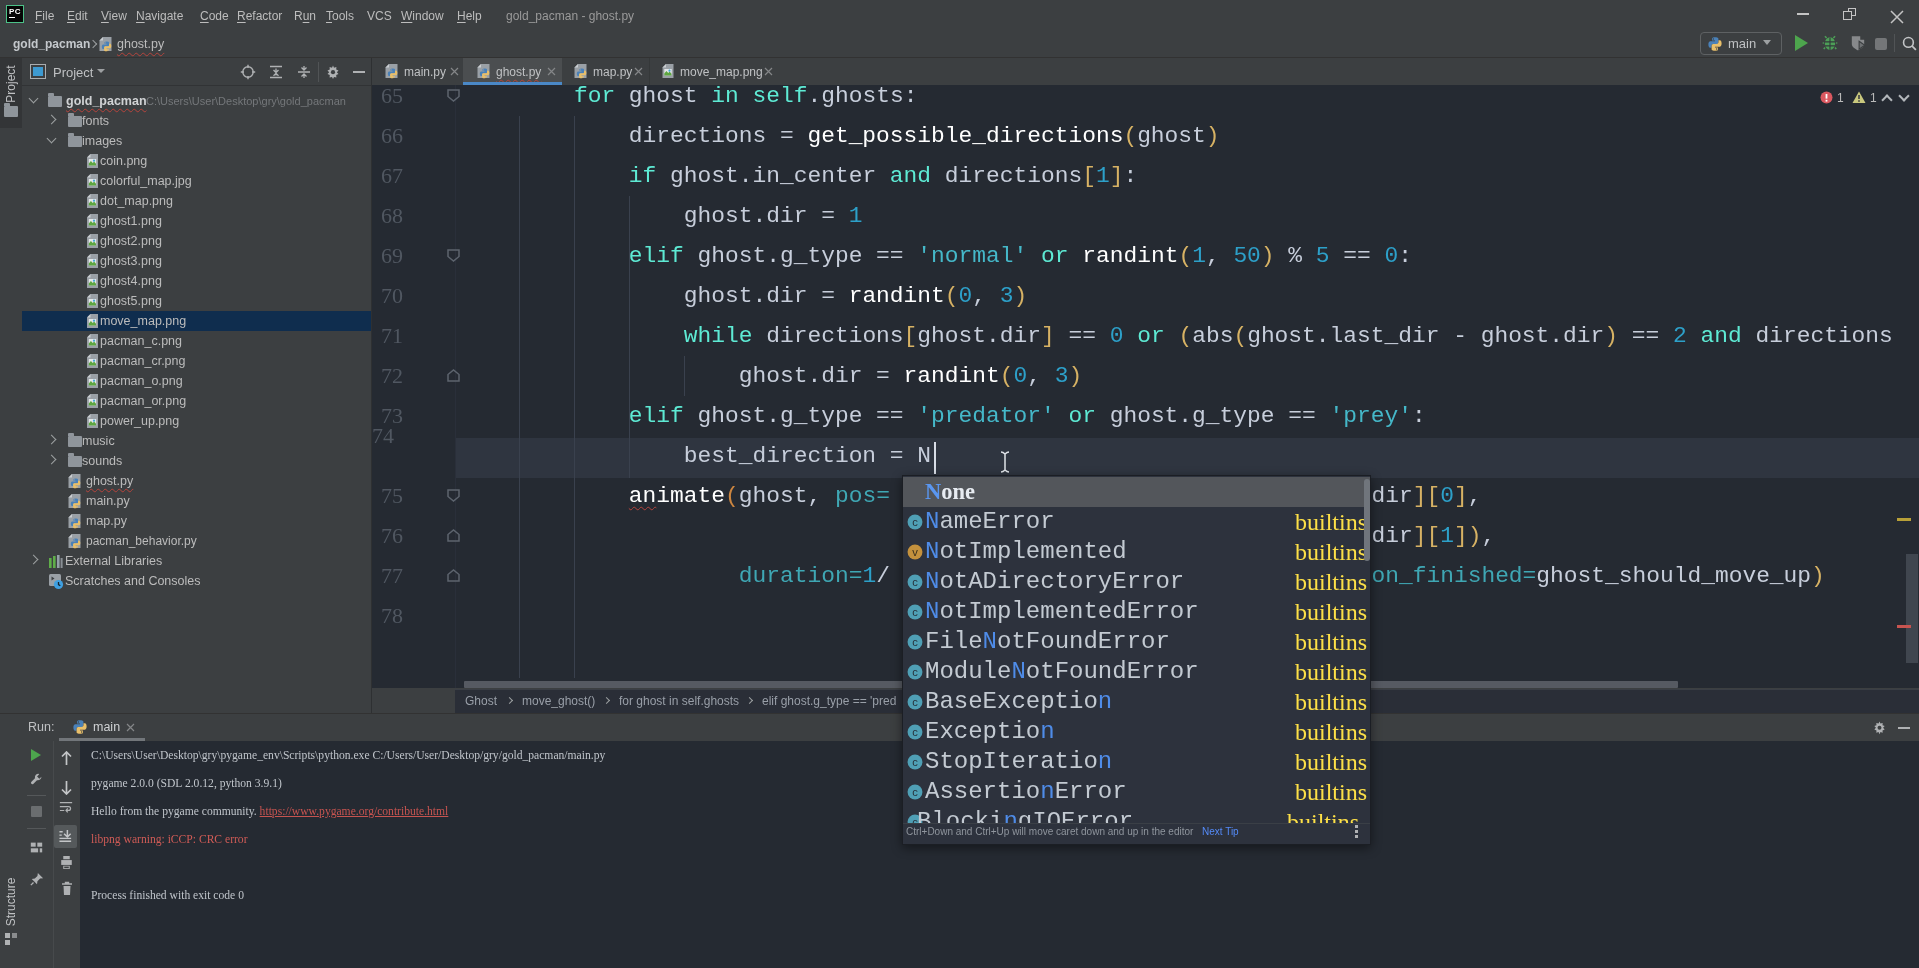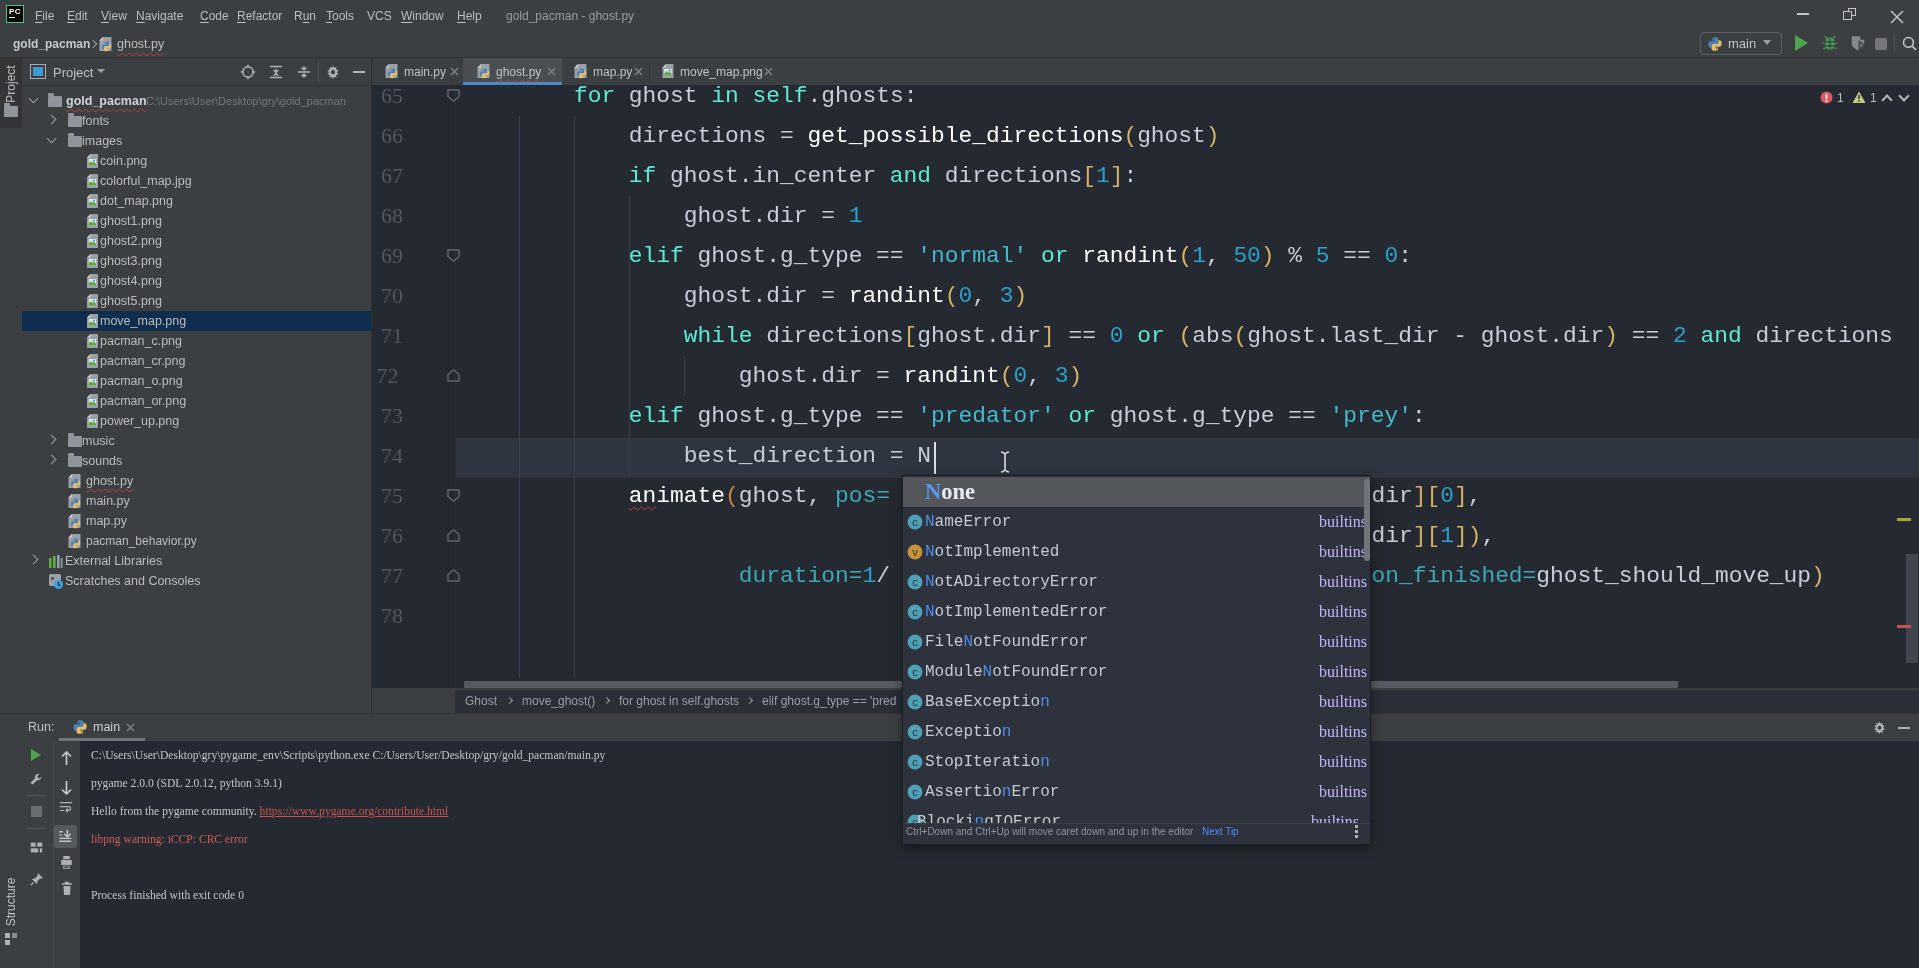--- a/index.html
+++ b/index.html
@@ -19,22 +19,22 @@
 .pa{color:#3fa7b4}
 .sqr{text-decoration:underline wavy #b5433c 1px;text-underline-offset:4px}
 .guide{position:absolute;width:1px;background:#3a414e}
 .chev{position:absolute;width:8px;height:8px;border-right:1.6px solid #9da0a2;border-bottom:1.6px solid #9da0a2}
 .chev.right{transform:rotate(-45deg)}
 
 .ficon{position:absolute;width:14px;height:11px;background:#8f959b;border-radius:1px}
 .ficon:before{content:"";position:absolute;left:0;top:-3px;width:6px;height:3px;background:#8f959b;border-radius:1px 1px 0 0}
 
 #popup{left:902px;top:475px;width:469px;height:370px;background:#2d323d;border:1px solid #1b1e24;box-shadow:0 3px 10px rgba(0,0,0,.45)}
-.prow{position:absolute;left:1px;width:460px;height:30px;font-size:16px;line-height:30px;white-space:pre;color:#c3cad2;font-family:"Liberation Mono",monospace}
-.prow .bi{position:absolute;right:14px;color:#c4b5fd}
+.prow{position:absolute;left:1px;width:460px;height:30px;font-size:24px;line-height:30px;white-space:pre;color:#c3cad2;font-family:"Liberation Mono",monospace}
+.prow .bi{position:absolute;right:14px;color:#fde047}
 .mblue{color:#4f8ce8}
 
 .conline{position:absolute;left:91px;font-size:11.6px;line-height:28px;white-space:pre;color:#c0c5cb}
 </style></head>
 <body>
 <div id="stage">
 
 <div class="abs" style="left:0;top:0;width:1919px;height:30px;background:#3c3f41">
   <div class="abs" style="left:6px;top:5px;width:18px;height:18px;background:#060606;border:1.6px solid #4cc188">
     <span class="abs" style="left:2px;top:1px;font-size:8px;font-weight:bold;color:#fff;letter-spacing:0.3px">PC</span>
@@ -376,23 +376,23 @@
 <div class="guide" style="left:629px;top:196px;height:282px"></div>
 <div class="guide" style="left:684px;top:356px;height:40px"></div>
 <div class="abs" style="left:455px;top:85px;width:1px;height:603px;background:#2a2f3a"></div>
 <div class="abs" style="left:372px;top:76px;width:31px;text-align:right;color:#505761;font-size:22px;line-height:40px"><span class="mono">65</span></div>
 <div class="abs" style="left:372px;top:116px;width:31px;text-align:right;color:#505761;font-size:22px;line-height:40px"><span class="mono">66</span></div>
 <div class="abs" style="left:372px;top:156px;width:31px;text-align:right;color:#505761;font-size:22px;line-height:40px"><span class="mono">67</span></div>
 <div class="abs" style="left:372px;top:196px;width:31px;text-align:right;color:#505761;font-size:22px;line-height:40px"><span class="mono">68</span></div>
 <div class="abs" style="left:372px;top:236px;width:31px;text-align:right;color:#505761;font-size:22px;line-height:40px"><span class="mono">69</span></div>
 <div class="abs" style="left:372px;top:276px;width:31px;text-align:right;color:#505761;font-size:22px;line-height:40px"><span class="mono">70</span></div>
 <div class="abs" style="left:372px;top:316px;width:31px;text-align:right;color:#505761;font-size:22px;line-height:40px"><span class="mono">71</span></div>
-<div class="abs" style="left:372px;top:356px;width:31px;text-align:center;color:#505761;font-size:22px;line-height:40px"><span class="mono">72</span></div>
+<div class="abs" style="left:372px;top:356px;width:31px;text-align:right;color:#505761;font-size:22px;line-height:40px"><span class="mono">72</span></div>
 <div class="abs" style="left:372px;top:396px;width:31px;text-align:right;color:#505761;font-size:22px;line-height:40px"><span class="mono">73</span></div>
-<div class="abs" style="left:372px;top:436px;width:31px;text-align:right;color:#505761;font-size:22px;line-height:40px"><span class="mono">74</span></div>
+<div class="abs" style="left:372px;top:416px;width:31px;text-align:left;color:#505761;font-size:22px;line-height:40px"><span class="mono">74</span></div>
 <div class="abs" style="left:372px;top:476px;width:31px;text-align:right;color:#505761;font-size:22px;line-height:40px"><span class="mono">75</span></div>
 <div class="abs" style="left:372px;top:516px;width:31px;text-align:right;color:#505761;font-size:22px;line-height:40px"><span class="mono">76</span></div>
 <div class="abs" style="left:372px;top:556px;width:31px;text-align:right;color:#505761;font-size:22px;line-height:40px"><span class="mono">77</span></div>
 <div class="abs" style="left:372px;top:596px;width:31px;text-align:right;color:#505761;font-size:22px;line-height:40px"><span class="mono">78</span></div>
 <svg class="abs" style="left:446px;top:88px" width="15" height="15" viewBox="0 0 15 15">
     <path d="M2 2 H13 V8.5 L7.5 13 L2 8.5 Z" fill="none" stroke="#5d646e" stroke-width="1.5"></path>
   </svg>
 <svg class="abs" style="left:446px;top:248px" width="15" height="15" viewBox="0 0 15 15">
     <path d="M2 2 H13 V8.5 L7.5 13 L2 8.5 Z" fill="none" stroke="#5d646e" stroke-width="1.5"></path>
   </svg>

